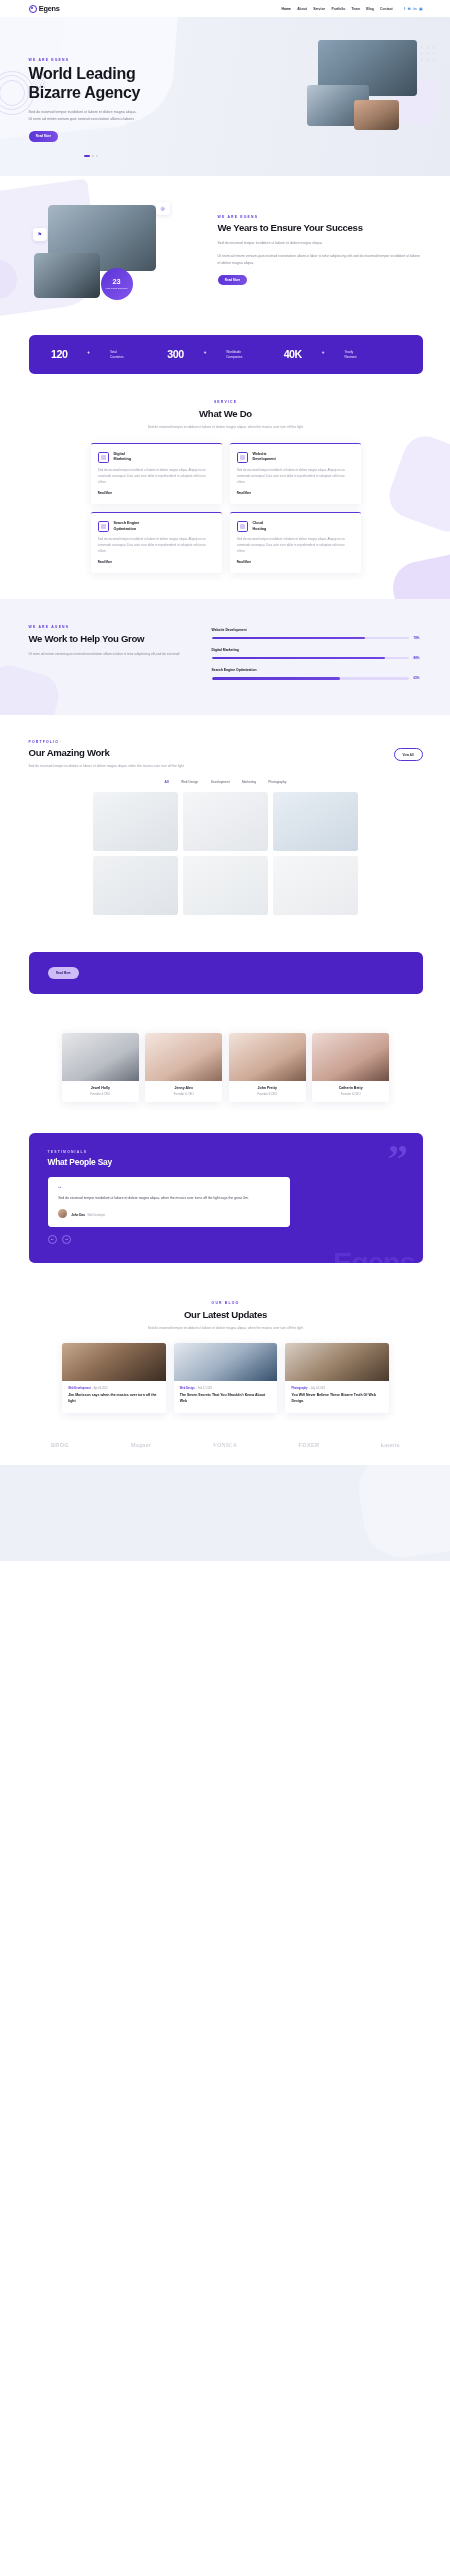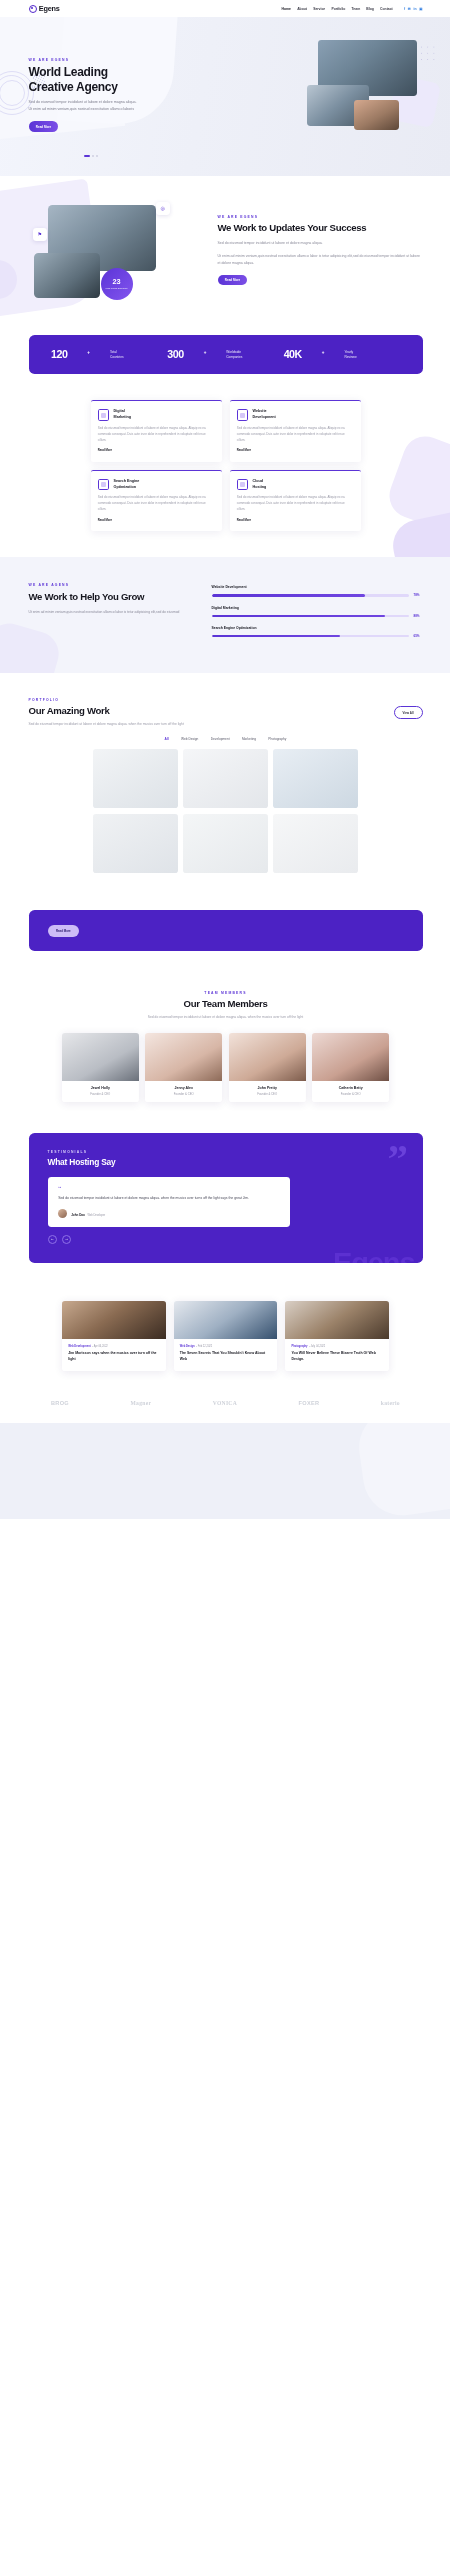--- a/index.html
+++ b/index.html
@@ -39,21 +39,21 @@
   .hero .ring3 { left:-1.1px; top:63px; width:26px; height:26px; }
   .hero .hatch { position:absolute; left:33px; top:56px; width:12.4px; height:17px;
         background:repeating-linear-gradient(115deg,#c7c5ea 0 0.6px,transparent 0.6px 2.3px); opacity:.7;}
   .hero .dots { position:absolute; right:16px; top:27px; width:29px; height:17px;
         background-image:radial-gradient(#b9b7dd 0.6px, transparent 0.6px);
         background-size:6.2px 6.2px; opacity:.7; }
   .hero-inner { position:relative; width:394px; margin:0 auto; display:flex; height:100%; }
   .hero-copy { width:144px; padding-top:41px; position:relative; z-index:5; }
   .eyebrow { font-size:3.4px; letter-spacing:1.2px; font-weight:700; color:#5b34d6;
              text-transform:uppercase; margin-bottom:3.4px; }
-  .hero-title { font-size:12px; line-height:1.18; font-weight:700; letter-spacing:-0.3px;
+  .hero-title { font-size:16px; line-height:1.18; font-weight:700; letter-spacing:-0.3px;
                 color:#16161f; }
   .hero-text { font-size:3.6px; line-height:1.95; color:#7c7c8c; margin-top:5.6px; width:110px; }
   .btn-primary { display:inline-block; margin-top:8px; background:linear-gradient(90deg,#5b34d6,#7b4fe6);
      color:#fff; font-size:3px; font-weight:700; padding:3.4px 7.3px; border-radius:11.3px;
      border:none; cursor:pointer; }
   .hero-media { position:relative; flex:1; }
   .ph { position:absolute; border-radius:3.4px; background-size:cover; overflow:hidden; }
   .ph-1 { right:5.6px; top:22.5px; width:99px; height:56px;
           background:linear-gradient(140deg,#8aa0b4 0%,#6d8496 40%,#3f4f5c 100%); }
   .ph-2 { right:54px; top:68px; width:62px; height:41px;
@@ -266,21 +266,21 @@
   <div class="ring"></div>
   <div class="ring ring2"></div>
   <div class="ring ring3"></div>
   <div class="hatch"></div>
   <div class="dots"></div>
   <div class="hero-inner">
     <div class="hero-copy">
       <div class="eyebrow">WE ARE EGENS</div>
       <h1 class="hero-title">
         <span>World Leading</span><br>
-        <span>Creative Agency</span>
+        <span>Bizarre Agency</span>
       </h1>
       <p class="hero-text">Sed do eiusmod tempor incididunt ut labore et dolore magna aliqua. Ut enim ad minim veniam,quis nostrud exercitation ullamco laboris</p>
       <button class="btn-primary">Read More</button>
     </div>
     <div class="hero-media">
       <div class="hero-deco-sq"></div>
       <div class="ph ph-1"></div>
       <div class="ph ph-2"></div>
       <div class="ph ph-3"></div>
     </div>
@@ -301,21 +301,21 @@
       <div class="am-2"></div>
       <div class="am-icon">⚑</div>
       <div class="am-icon am-icon2">◎</div>
       <div class="am-badge">
         <b>23</b>
         <span>Years of Rich Experience</span>
       </div>
     </div>
     <div class="about-copy">
       <div class="eyebrow">WE ARE EGENS</div>
-      <h2 class="sec-title">We Work to Updates Your Success</h2>
+      <h2 class="sec-title">We Years to Ensure Your Success</h2>
       <p>Sed do eiusmod tempor incididunt ut labore et dolore magna aliqua.</p>
       <p>Ut enim ad minim veniam,quis nostrud exercitation ullamco labor is tetur adipisicing elit,sed do eiusmod tempor incididunt ut labore et dolore magna aliqua.</p>
       <button class="btn-primary">Read More</button>
     </div>
   </div>
 </section>
 
 <section class="counters">
   <div class="counter">
     <span class="num">120</span>
@@ -339,20 +339,25 @@
     <span class="lbl">
       <span>Yearly</span><br>
       <span>Revinew</span>
     </span>
   </div>
 </section>
 
 <section class="services">
   <div class="deco"></div>
   <div class="deco2"></div>
+  <div class="sec-head">
+    <div class="eyebrow">SERVICE</div>
+    <h2 class="sec-title">What We Do</h2>
+    <p>Sed do eiusmod tempor incididunt ut labore et dolore magna aliqua. when the musics over turn off the light</p>
+  </div>
   <div class="svc-grid">
     <div class="svc-card">
       <div class="svc-top">
         <span class="svc-icon">
             <i></i>
           </span>
         <span class="svc-name">
           <span>Digital</span><br>
           <span>Marketing</span>
         </span>
@@ -468,25 +473,20 @@
   </div>
 </section>
 
 <section class="cta-sec">
   <div class="cta">
     <button class="btn-light">Read More</button>
   </div>
 </section>
 
 <section class="team">
-  <div class="sec-head">
-    <div class="eyebrow">TEAM MEMBERS</div>
-    <h2 class="sec-title">Our Team Members</h2>
-    <p>Sed do eiusmod tempor incididunt ut labore et dolore magna aliqua. when the musics over turn off the light</p>
-  </div>
   <div class="team-grid">
     <div class="tm-card">
       <div class="tm-photo tm-1"></div>
       <div class="tm-name">Jewel Holly</div>
       <div class="tm-role">Founder &amp; CEO</div>
     </div>
     <div class="tm-card">
       <div class="tm-photo tm-2"></div>
       <div class="tm-name">Jenny Alex</div>
       <div class="tm-role">Founder &amp; CEO</div>
@@ -502,40 +502,45 @@
       <div class="tm-role">Founder &amp; CEO</div>
     </div>
   </div>
 </section>
 
 <section class="tst-sec">
   <div class="tst">
     <div class="bigq">”</div>
     <div class="brandghost">Egens</div>
     <div class="eyebrow">TESTIMONIALS</div>
-    <h3>What Hosting Say</h3>
+    <h3>What People Say</h3>
     <div class="tst-card">
       <div class="tst-q">“</div>
       <p>Sed do eiusmod tempor incididunt ut labore et dolore magna aliqua. when the musics over turns off the light says the great Jim.</p>
       <div class="tst-author">
         <span class="tst-avatar"></span>
         <span>
           <span class="tst-an">John Dao</span>
           <span class="tst-ar">Web Developer</span>
         </span>
       </div>
     </div>
     <div class="tst-arrows">
       <button>←</button>
       <button>→</button>
     </div>
   </div>
 </section>
 
 <section class="blog">
+  <div class="sec-head">
+    <div class="eyebrow">OUR BLOG</div>
+    <h2 class="sec-title">Our Latest Updates</h2>
+    <p>Sed do eiusmod tempor incididunt ut labore et dolore magna aliqua. when the musics over turn off the light</p>
+  </div>
   <div class="blog-grid">
     <article class="bl-card">
       <div class="bl-photo bl-1"></div>
       <div class="bl-body">
         <div class="bl-meta">
           <b>Web Development</b>
           &nbsp;-&nbsp;<span>Apr 06,2022</span>
         </div>
         <div class="bl-title">Jim Morisson says when the musics over turn off the light</div>
       </div>

